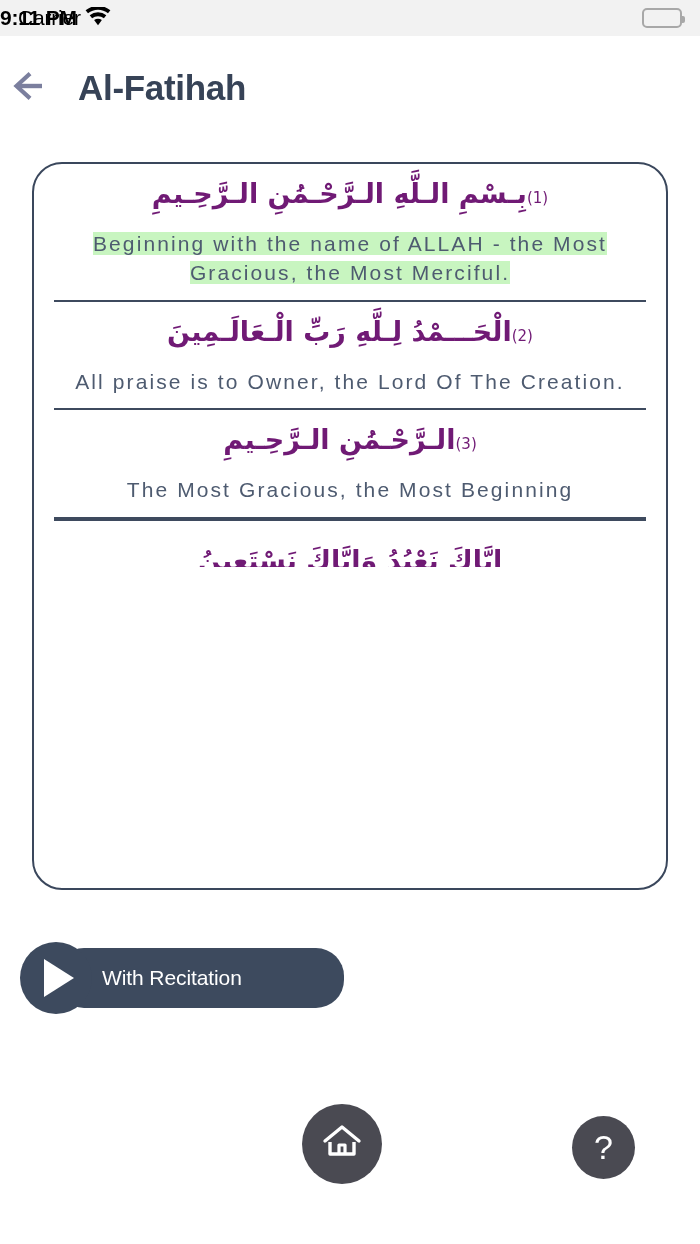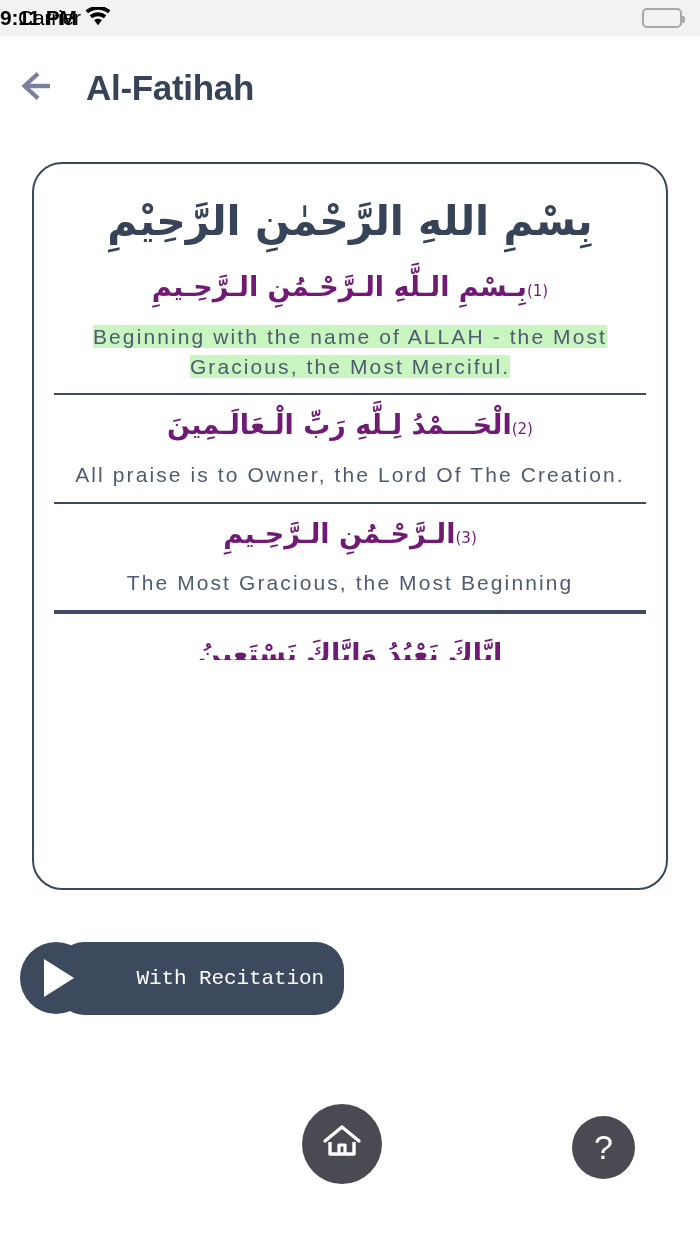--- a/index.html
+++ b/index.html
@@ -36,21 +36,21 @@
   }
   .battery::after{
     content:""; position:absolute; right:-5px; top:6px;
     width:3px; height:7px; background:#a8a8a8; border-radius:0 2px 2px 0;
   }
   .battery-fill{ width:100%; height:100%; background:#000; border-radius:2px; }
 
   
   .header{
     height:104px; display:flex; align-items:center;
-    padding:0 16px; gap:22px;
+    padding:0 8px; gap:22px;
   }
   .back-btn{
     width:48px; height:48px;
     display:flex; align-items:center; justify-content:center;
     cursor:pointer; flex:none;
   }
   .page-title{
     font-size:35px; font-weight:bold; color:#374357;
     letter-spacing:-0.3px;
   }
@@ -114,25 +114,25 @@
     display:flex; align-items:center;
     cursor:pointer;
   }
   .pill-cap{
     width:72px; height:72px; border-radius:50%;
     background:#3d4a5e; flex:none;
     display:flex; align-items:center; justify-content:center;
     position:relative; z-index:2;
   }
   .pill-bar{
-    height:73px; margin-left:-36px;
+    height:60px; margin-left:-36px;
     background:#3d4a5e; border-radius:28px;
-    display:flex; align-items:center; justify-content:flex-end;
+    display:flex; align-items:center; justify-content:flex-start;
     padding-left:46px; padding-right:20px;
-    position:relative; z-index:1;font-family:Liberation Mono, monospace;
+    position:relative; z-index:1;
   }
   .pill-label{ color:#fff; font-size:21px; letter-spacing:-0.1px; white-space:nowrap; }
   #pill-recitation{ left:20px; }
   #pill-recitation .pill-bar{ width:288px; }
   #pill-translation{ left:341px; }
   #pill-translation .pill-bar{ width:316px; }
 
   .tri-icon{
     width:0; height:0;
     border-top:19px solid transparent;
@@ -192,21 +192,20 @@
         <rect x="5" y="13.8" width="25" height="4.4" fill="#7b7f9e"></rect>
       </svg>
     </span>
   </div>
   <div class="page-title">Al-Fatihah</div>
 </div>
 
 <div class="card">
   <div class="card-inner">
 
-    <div class="bismillah-head">بِسْمِ اللهِ الرَّحْمٰنِ الرَّحِيْمِ</div>
 
     <div class="verse">
       <div class="verse-ar">
         <span class="verse-num">(1)</span><span>بِـسْمِ الـلَّهِ الـرَّحْـمُٰنِ الـرَّحِـيمِ</span>
       </div>
       <div class="verse-tr">
         <span class="hl">Beginning with the name of ALLAH - the Most Gracious, the Most Merciful.</span>
       </div>
     </div>
     <div class="divider"></div>

